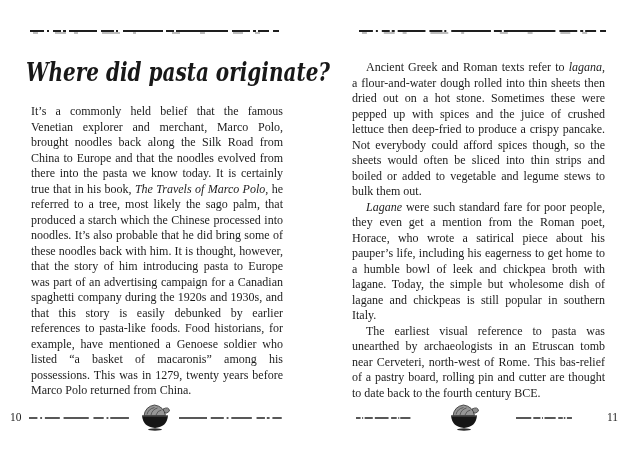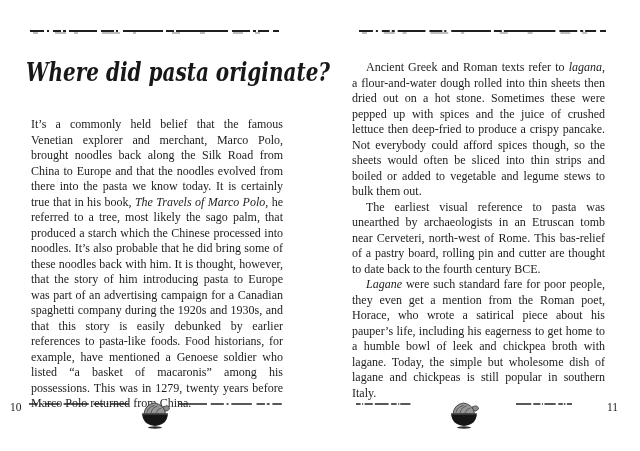--- a/index.html
+++ b/index.html
@@ -25,29 +25,29 @@
     transform:scaleY(1.3); transform-origin:center top;
     color:#181818;
   }
 
   .textcol {
     position:absolute;
     font-size:12px; line-height:15.5px;
     text-align:justify;
     color:#1c1c1c;
   }
-  #text-left  { left:31px;  top:104px; width:252px;margin-top:13px; }
+  #text-left  { left:31px;  top:104px; width:252px; }
   #text-right { left:352px; top:60px;  width:253px; }
   .textcol p { margin:0; }
   .textcol p.indent { text-indent:14px; }
   .textcol em { font-style:italic; }
 
   .footer {
     position:absolute; top:402px; height:32px;
-    display:flex; gap:7px;
+    display:flex; align-items:center; gap:7px;
   }
   #footer-left  { left:10px;  width:272px; }
   #footer-right { left:356px; width:262px;gap:35px; }
   .pagenum { font-size:11.5px; color:#222; line-height:1; }
   .dashline { flex:1; height:4px; }
   .dashline svg { display:block; width:100%; height:4px; }
   .bowl { width:34px; height:30px; flex:0 0 auto; margin-top:-2px; }
 </style>
 </head>
 <body>
@@ -91,22 +91,22 @@
 
 <div class="rule-top" id="rule-right">
   <svg viewBox="0 0 250 7" preserveAspectRatio="none" aria-hidden="true">
     <line x1="0" y1="3" x2="250" y2="3" stroke="#1e1e1e" stroke-width="2" stroke-dasharray="14 3 2 4 8 2 3 3 28 4 13 2 2 5 40 3 8 2 52 4 18 3 3 2 11 4 6 3"></line>
     <line x1="3" y1="5" x2="247" y2="5" stroke="#1e1e1e" stroke-width="0.9" opacity="0.65" stroke-dasharray="5 17 11 8 4 24 18 13 3 36 8 20 5 28 10 12"></line>
   </svg>
 </div>
 
 <div class="textcol" id="text-right">
     <p class="indent"><span>Ancient Greek and Roman texts refer to </span><em>lagana</em><span>, a flour-and-water dough rolled into thin sheets then dried out on a hot stone. Sometimes these were pepped up with spices and the juice of crushed lettuce then deep-fried to produce a crispy pancake. Not everybody could afford spices though, so the sheets would often be sliced into thin strips and boiled or added to vegetable and legume stews to bulk them out.</span></p>
+    <p class="indent"><em>Lagane</em><span> were such standard fare for poor people, they even get a mention from the Roman poet, Horace, who wrote a satirical piece about his pauper’s life, including his eagerness to get home to a humble bowl of leek and chickpea broth with lagane. Today, the simple but wholesome dish of lagane and chickpeas is still popular in southern Italy.</span></p>
     <p class="indent"><span>The earliest visual reference to pasta was unearthed by archaeologists in an Etruscan tomb near Cerveteri, north-west of Rome. This bas-relief of a pastry board, rolling pin and cutter are thought to date back to the fourth century BCE.</span></p>
-    <p class="indent"><em>Lagane</em><span> were such standard fare for poor people, they even get a mention from the Roman poet, Horace, who wrote a satirical piece about his pauper’s life, including his eagerness to get home to a humble bowl of leek and chickpea broth with lagane. Today, the simple but wholesome dish of lagane and chickpeas is still popular in southern Italy.</span></p>
   </div>
 
 <div class="footer" id="footer-right">
   <span class="dashline">
     <svg viewBox="0 0 110 4" preserveAspectRatio="none" aria-hidden="true">
       <line x1="0" y1="2" x2="110" y2="2" stroke="#222" stroke-width="1.7" stroke-dasharray="9 3 2 3 16 4 27 5 11 3 2 2 20 4"></line>
     </svg>
   </span>
   <svg class="bowl" viewBox="0 0 34 30" aria-hidden="true">
     <path d="M25 7 Q31 4 31.5 9 Q29.5 12 25 11 Z" fill="#8d8d8d" stroke="#3a3a3a" stroke-width="0.8"></path>

